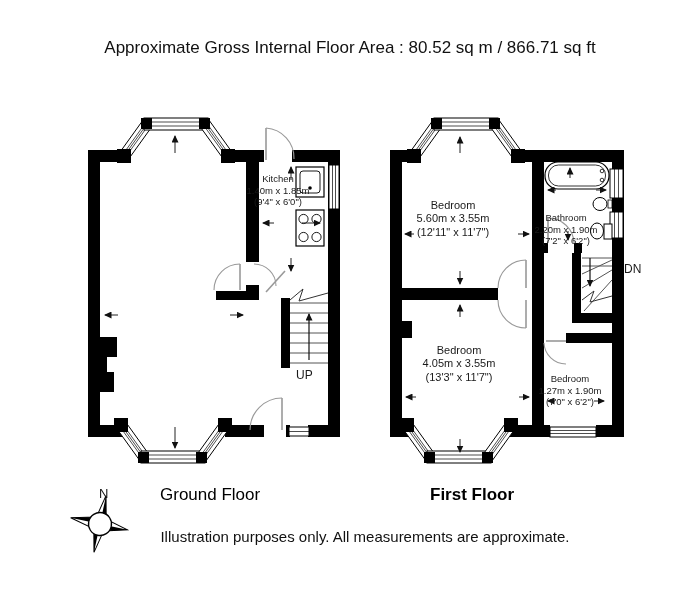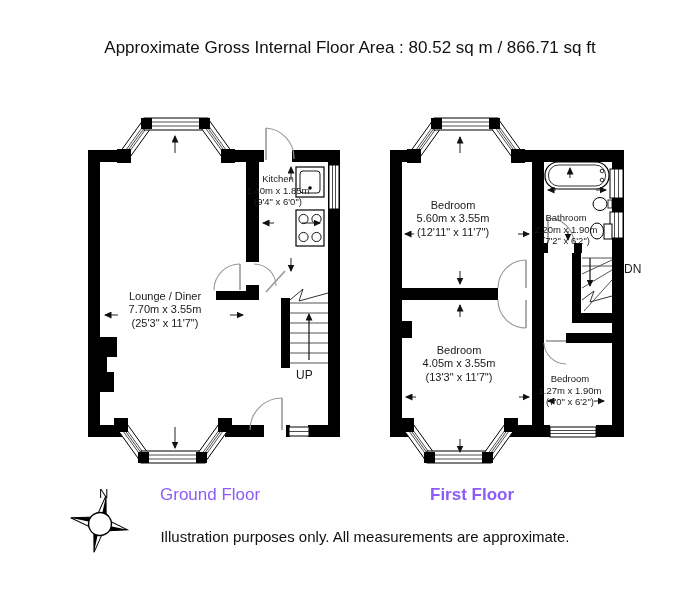--- a/index.html
+++ b/index.html
@@ -6,21 +6,21 @@
   .canvas{position:relative;width:700px;height:600px;background:#fff;overflow:hidden;
           font-family:"Liberation Sans","DejaVu Sans",sans-serif;color:#1a1a1a;}
   .abs{position:absolute;}
   .hdr{left:0;top:36px;width:700px;text-align:center;font-size:17px;line-height:23.5px;color:#111;}
   svg.plan{position:absolute;left:0;top:0;}
   .room-label{position:absolute;text-align:center;line-height:1.22;color:#1a1a1a;}
   .room-label .nm{display:block;}
   .fs11{font-size:11px;}
   .fs95{font-size:9.5px;}
   .stair-label{position:absolute;font-size:12px;color:#1a1a1a;}
-  .floor-name{position:absolute;font-size:17px;color:#8b5cf6;white-space:nowrap;}
+  .floor-name{position:absolute;font-size:17px;color:#000000;white-space:nowrap;}
   .north-label{position:absolute;font-size:13px;color:#111;}
   .disclaimer{position:absolute;left:0;top:528px;width:720px;text-align:center;font-size:15px;color:#111;}
   .disc-inner{display:inline-block;transform:translateX(5px);}
 </style>
 </head>
 <body>
 
 <div class="canvas">
 
   <div class="abs hdr">
@@ -235,25 +235,20 @@
     <g transform="translate(100,524) rotate(12)">
       <path d="M0,-29 L5,-6 L28,0 L5,6 L0,29 L-5,6 L-30,0 L-5,-6 Z" fill="#fff" stroke="#000" stroke-width="1"></path>
       <polygon points="0,-29 5,-6 0,0" fill="#000"></polygon>
       <polygon points="28,0 5,6 0,0" fill="#000"></polygon>
       <polygon points="0,29 -5,6 0,0" fill="#000"></polygon>
       <polygon points="-30,0 -5,-6 0,0" fill="#000"></polygon>
       <circle cx="0" cy="0" r="11.5" fill="#fff" stroke="#000" stroke-width="1.3"></circle>
     </g>
   </svg>
 
-  <div class="room-label fs11" style="left:105px;top:290px;width:120px;">
-    <span class="nm">Lounge / Diner</span>
-    <span class="nm">7.70m x 3.55m</span>
-    <span class="nm">(25'3" x 11'7")</span>
-  </div>
 
   <div class="room-label fs95" style="left:223px;top:173px;width:110px;text-align:center;">
     <span class="nm">Kitchen</span>
     <span class="nm">1.40m x 1.85m</span>
     <span class="nm">(9'4" x 6'0")</span>
   </div>
 
   <div class="room-label fs11" style="left:393px;top:199px;width:120px;">
     <span class="nm">Bedroom</span>
     <span class="nm">5.60m x 3.55m</span>

